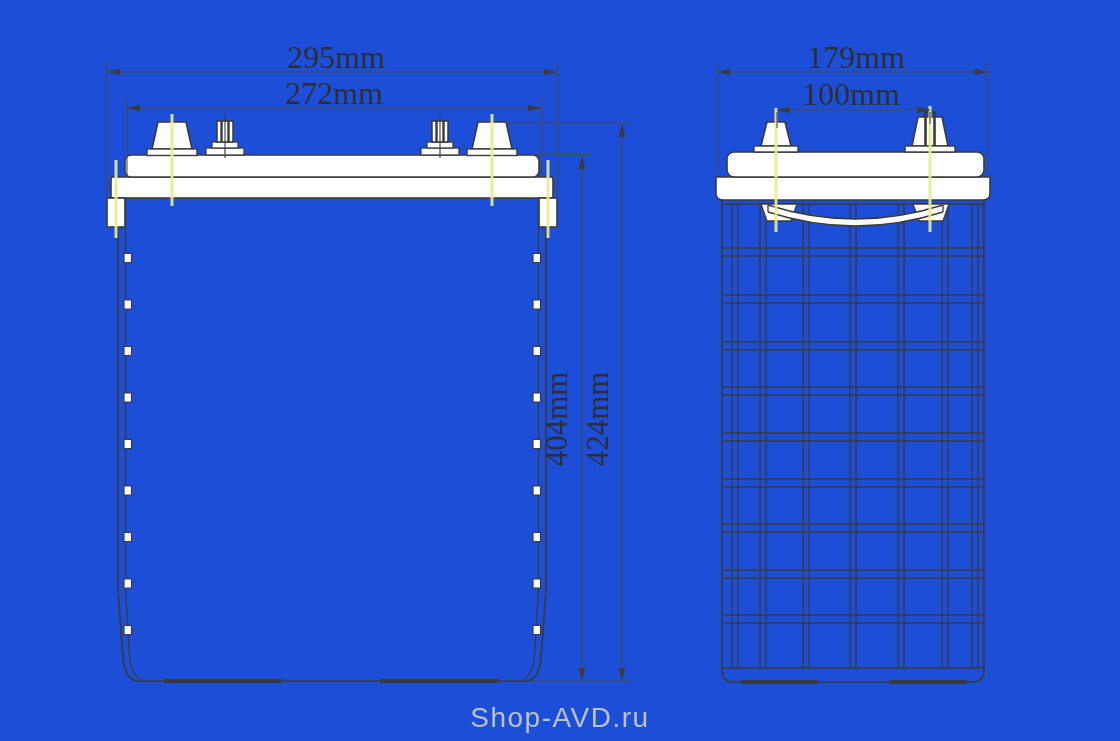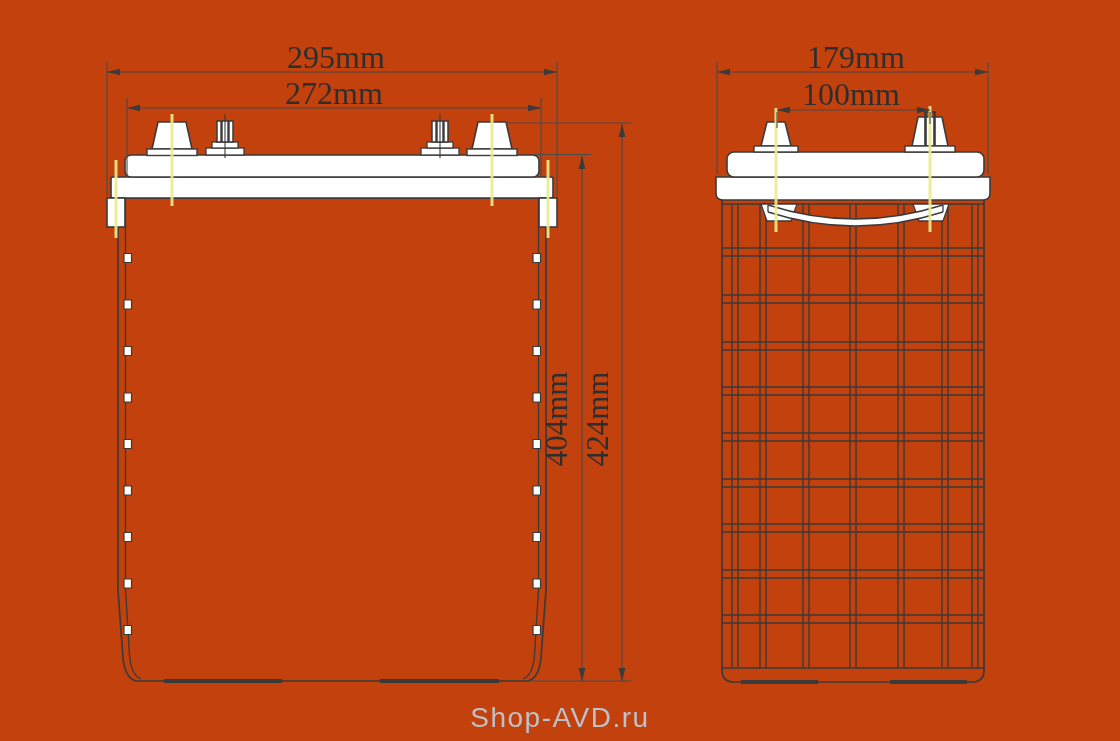--- a/index.html
+++ b/index.html
@@ -1,16 +1,16 @@
 <!DOCTYPE html>
 <html><head>
 <meta charset="utf-8">
 <style>
   html,body{margin:0;padding:0;background:#ffffff;}
-  #stage{position:relative;width:1120px;height:741px;background:#c2410c;overflow:hidden;
+  #stage{position:relative;width:1120px;height:741px;background:#1d4ed8;overflow:hidden;
          font-family:"Liberation Serif","DejaVu Serif",serif;}
   svg{position:absolute;left:0;top:0;}
   .ln{stroke:#3a3a3a;fill:none;}
   .fillw{fill:#ffffff;stroke:#3a3a3a;}
   .dim{stroke:#4a4a4a;fill:none;stroke-width:1.2;}
   .ext{stroke:#4a4a4a;fill:none;stroke-width:1.1;}
   .cl{stroke:#ebeb8e;stroke-width:3;opacity:0.9;fill:none;}
   .dimtxt{font-family:"Liberation Serif","DejaVu Serif",serif;fill:#2e2e2e;}
   .wm{font-family:"Liberation Sans","DejaVu Sans",sans-serif;fill:#bdc2c8;letter-spacing:1.5px;}
 </style>

